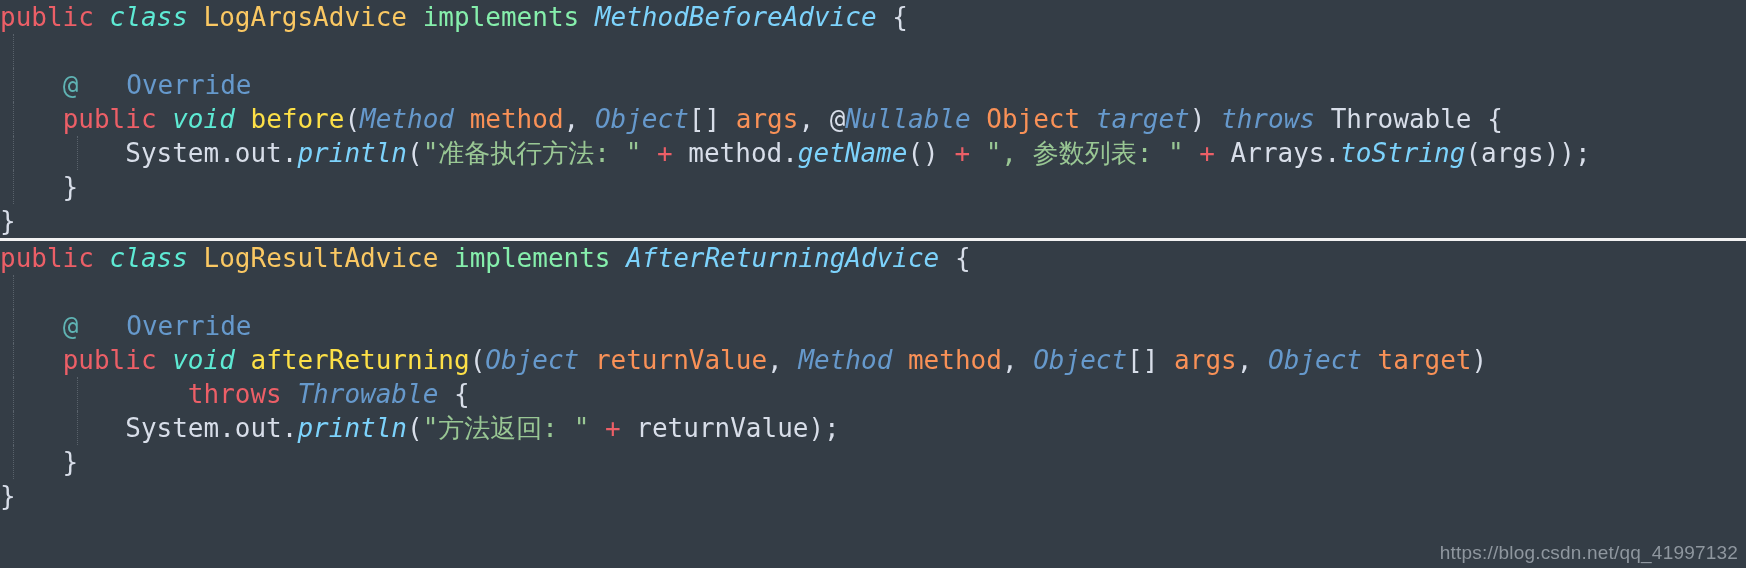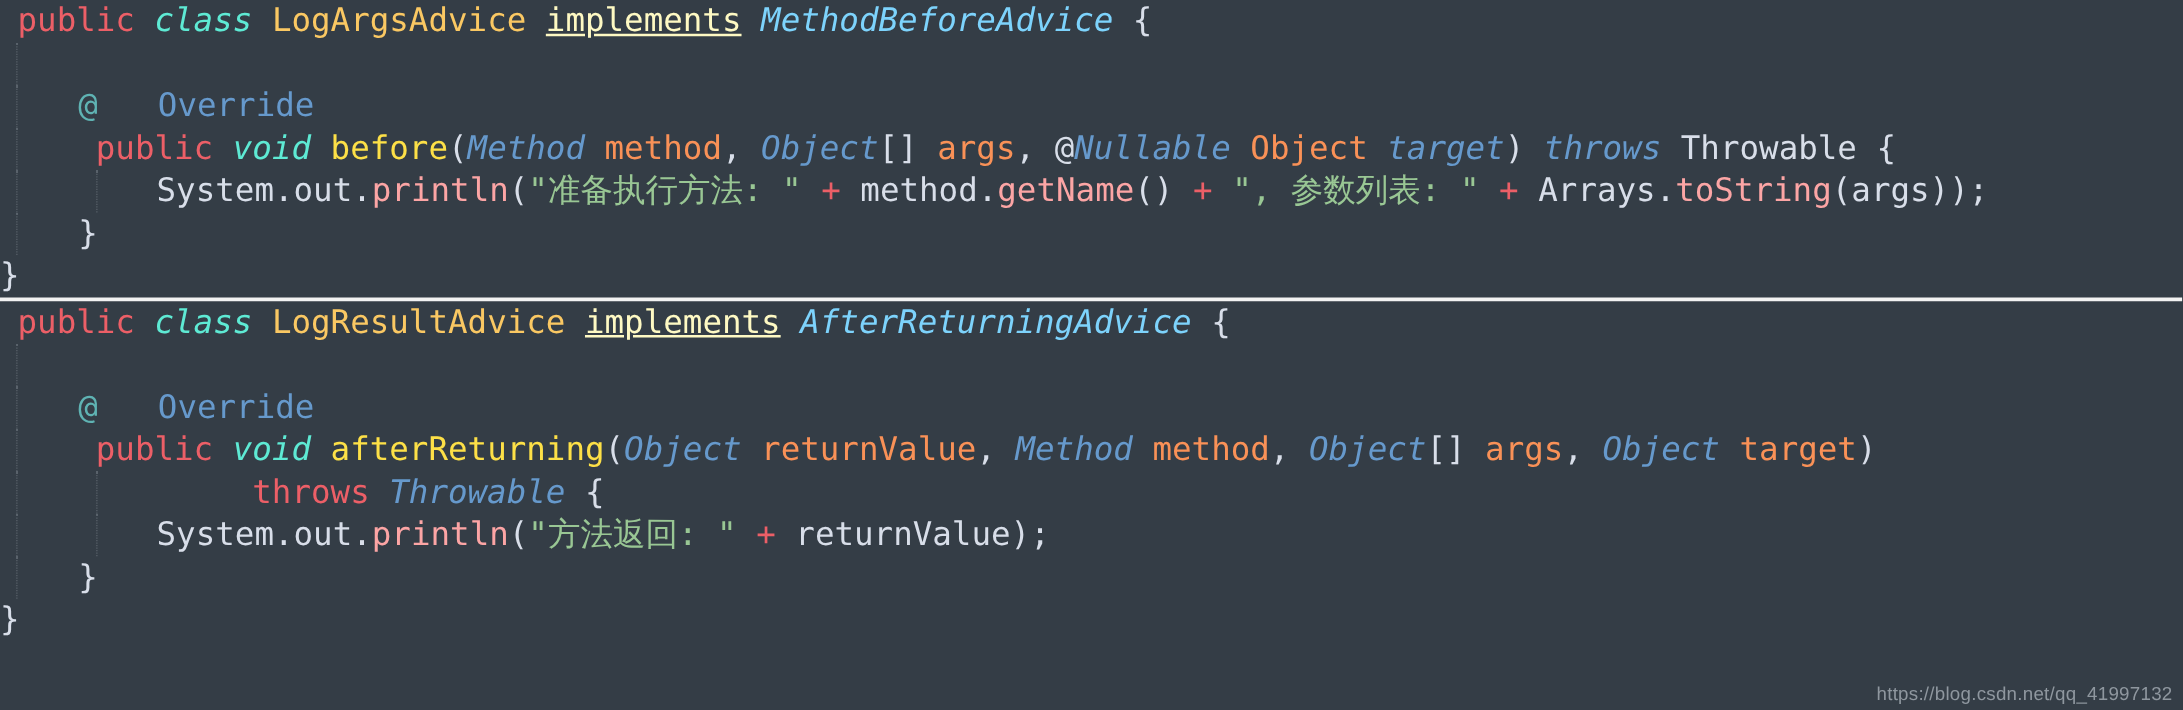--- a/index.html
+++ b/index.html
@@ -47,42 +47,42 @@
     top: 0;
     bottom: 0;
     width: 1px;
     border-left: 1px dotted #59626b;
     pointer-events: none;
   }
   .guide.g0 { left: 13px; }
   .guide.g1 { left: 77px; }
 
   
-  .kw       { color: #ec5f67; padding-left: 14px; }               
+  .kw       { color: #ec5f67; }               
   .kw-i     { color: #5eead4; font-style: italic; } 
   .type-y   { color: #fac863; text-align: right; }               
-  .kw-p     { color: #fef9c3; text-decoration: underline; }               
+  .kw-p     { color: #86efac; }               
   .type-g   { color: #7dd3fc; font-style: italic; } 
   .ann-at   { color: #5fb3b3; }               
   .ann      { color: #6699cc; padding-left: 48px; }               
   .meth     { color: #fde047; }               
   .type-b   { color: #6699cc; font-style: italic; } 
   .param    { color: #f99157; }               
   .plain    { color: #d8dee9; }               
-  .call     { color: #fca5a5; }               
+  .call     { color: #7dd3fc; font-style: italic; }               
   .str      { color: #99c794; }               
   .op       { color: #ec5f67; }               
   .type-p   { color: #6699cc; font-style: italic; }               
 
   .watermark {
     position: absolute;
     right: 8px;
     bottom: 4px;
     font-family: "Liberation Sans", sans-serif;
-    font-size: 15px;
+    font-size: 19px;
     color: #8f979f;
     letter-spacing: 0.2px;
   }
 </style>
 </head>
 <body>
 
 <div id="screen">
 
   <div class="code-block" id="block-1">

